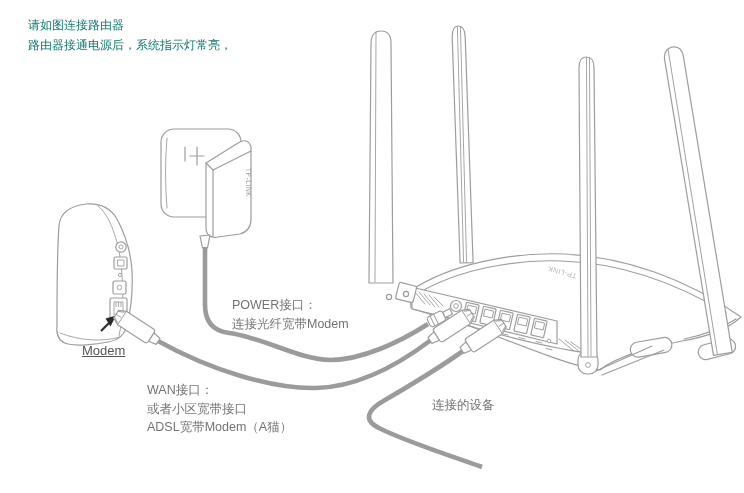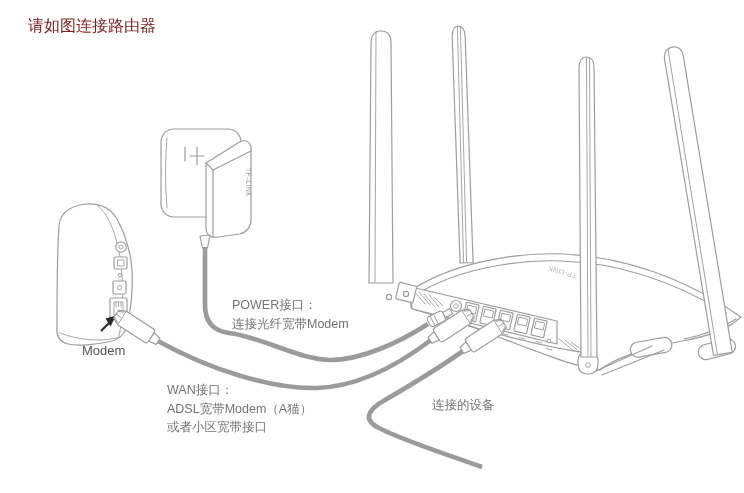--- a/index.html
+++ b/index.html
@@ -1,23 +1,23 @@
 <!DOCTYPE html>
 <html><head>
 <meta charset="utf-8">
 <style>
   html,body{margin:0;padding:0;background:#fff;}
   .stage{
     position:relative;width:744px;height:493px;overflow:hidden;background:#fff;
     font-family:"Liberation Sans",sans-serif;
   }
   .stage svg{position:absolute;left:0;top:0;}
-  .txt{position:absolute;color:#7f1d1d;font-size:16px;line-height:19.5px;white-space:nowrap;}
+  .txt{position:absolute;color:#0f766e;font-size:12px;line-height:19.5px;white-space:nowrap;}
   .callout{position:absolute;color:#737373;font-size:12.5px;line-height:18.5px;white-space:nowrap;}
-  .caption{position:absolute;color:#555;font-size:13px;white-space:nowrap;}
+  .caption{position:absolute;color:#555;font-size:13px;white-space:nowrap;text-decoration:underline;}
   .ln{fill:none;stroke:#9d9d9d;stroke-width:1.2;stroke-linecap:round;stroke-linejoin:round;}
   .fw{fill:#ffffff;stroke:#9d9d9d;stroke-width:1.2;stroke-linejoin:round;}
   .thin{stroke-width:0.9;}
   .cable{fill:none;stroke:#9b9b9b;stroke-width:4.6;stroke-linejoin:round;}
   .brand{fill:#9a9a9a;font-size:6.5px;letter-spacing:0.6px;font-family:"Liberation Sans",sans-serif;}
   .brand2{fill:#b3b3b3;font-size:7px;letter-spacing:0.4px;font-family:"Liberation Sans",sans-serif;}
 </style>
 </head>
 <body>
 
@@ -199,31 +199,32 @@
       <line class="ln thin" x1="0" y1="-8" x2="0" y2="8"></line>
       <line class="ln thin" x1="1.5" y1="-6" x2="6.5" y2="-3.5"></line>
       <line class="ln thin" x1="1.5" y1="0" x2="7" y2="0"></line>
       <line class="ln thin" x1="1.5" y1="6" x2="6.5" y2="3.5"></line>
       <path class="fw" d="M-35,-5 L-43,-3.5 L-43,3.5 L-35,5 Z"></path>
     </g>
   </svg>
 
   <div class="txt" style="left:28px;top:16px;">
     <div>请如图连接路由器</div>
+    <div>路由器接通电源后，系统指示灯常亮，</div>
   </div>
 
   <div class="callout" style="left:232px;top:296px;">
     <div>POWER接口：</div>
     <div>连接光纤宽带Modem</div>
   </div>
 
-  <div class="callout" style="left:147px;top:381px;margin-left:20px;">
+  <div class="callout" style="left:147px;top:381px;">
     <div>WAN接口：</div>
+    <div>或者小区宽带接口</div>
     <div>ADSL宽带Modem（A猫）</div>
-    <div>或者小区宽带接口</div>
   </div>
 
   <div class="callout" style="left:432px;top:396px;">
     <div>连接的设备</div>
   </div>
 
   <div class="caption" style="left:82px;top:343px;">Modem</div>
 </div>
 
 </body></html>

